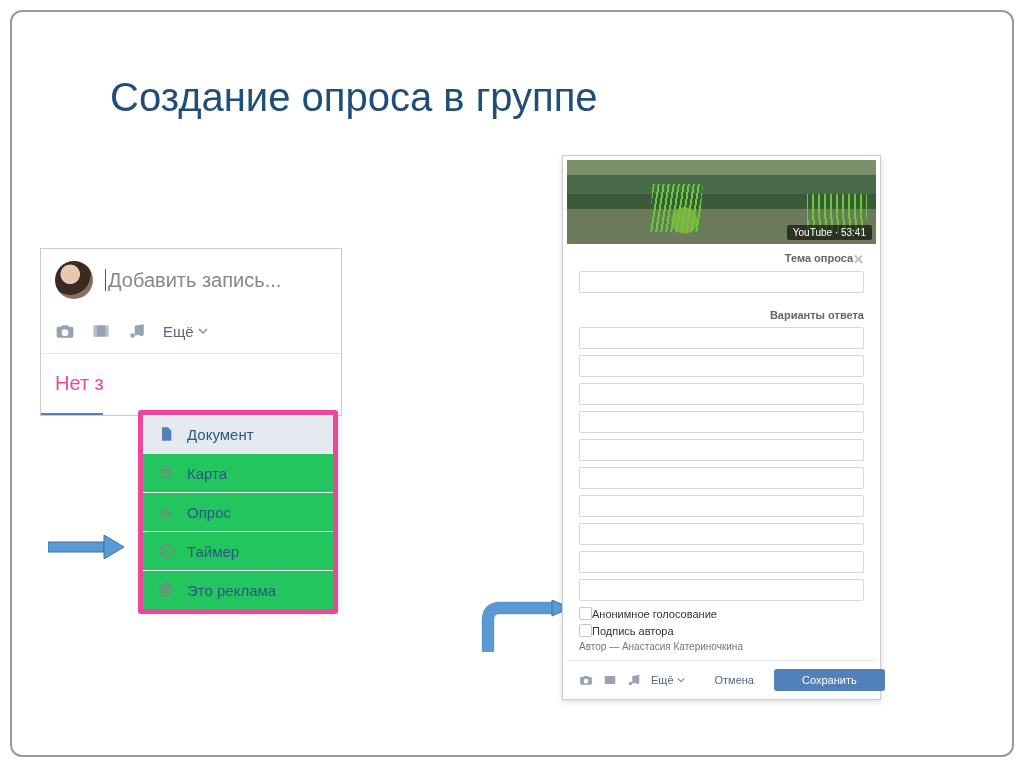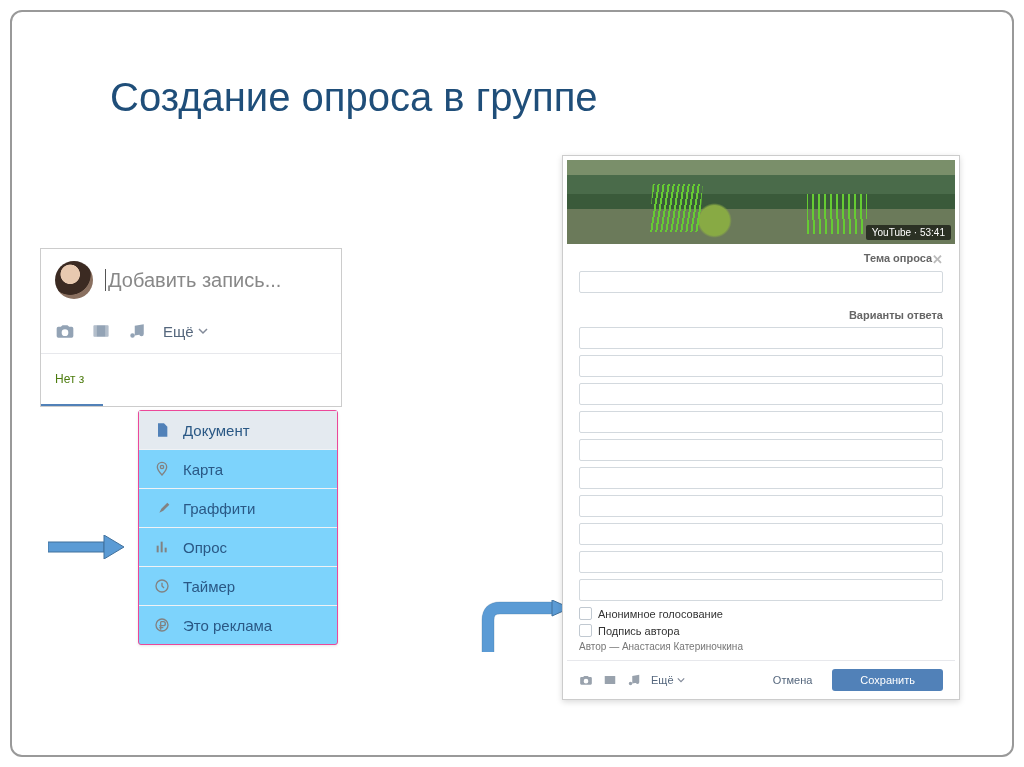--- a/index.html
+++ b/index.html
@@ -71,35 +71,35 @@
     color: #55677d;
     font-size: 15px;
     font-weight: 500;
     display: inline-flex;
     align-items: center;
     gap: 4px;
     cursor: pointer;
   }
   .no-entries {
     padding: 18px 14px;
-    font-size: 12px;
-    color: #4d7c0f;
+    font-size: 20px;
+    color: #ec4899;
     border-bottom: 2px solid #5181b8;
     width: 62px;
     white-space: nowrap;
   }
 
   
   .dropdown {
     position: absolute;
     left: 138px;
     top: 410px;
     width: 200px;
-    background: #7dd3fc;
-    border: 1px solid #ec4899;
+    background: #22c55e;
+    border: 5px solid #ec4899;
     border-radius: 3px;
     box-shadow: 0 1px 3px rgba(0,0,0,0.1);
     z-index: 5;
   }
   .dd-item {
     display: flex;
     align-items: center;
     gap: 12px;
     padding: 10px 14px;
     font-size: 15px;
@@ -130,21 +130,21 @@
     top: 600px;
     width: 90px;
     height: 60px;
   }
 
   
   .right-panel {
     position: absolute;
     left: 562px;
     top: 155px;
-    width: 398px;
+    width: 319px;
     background: #fff;
     border: 1px solid #ccc;
     padding: 4px 4px 0;
     box-shadow: 0 2px 6px rgba(0,0,0,0.15);
   }
   .video-thumb {
     width: 100%;
     height: 84px;
     background:
       radial-gradient(circle at 38% 72%, #8a4 0 6%, transparent 7%),
@@ -191,21 +191,21 @@
     border-radius: 2px;
     margin-bottom: 6px;
     background: #fff;
   }
   .answers {
     margin-top: 6px;
   }
   .check-row {
     display: flex;
     align-items: center;
-    gap: 6px;
+    gap: 0;
     font-size: 11px;
     color: #333;
     margin: 4px 0;
   }
   .chk {
     width: 13px; height: 13px;
     border: 1px solid #c1c9d1;
     border-radius: 2px;
     background: #fff;
   }
@@ -288,28 +288,20 @@
     <span>Документ</span>
   </div>
   <div class="dd-item">
     <span class="dd-icon">
       <svg viewBox="0 0 24 24" width="16" height="16" fill="none" stroke="currentColor" stroke-width="2">
           <path d="M12 21s-7-7.5-7-12a7 7 0 1114 0c0 4.5-7 12-7 12z"></path>
           <circle cx="12" cy="9" r="2.5"></circle>
         </svg>
     </span>
     <span>Карта</span>
-  </div>
-  <div class="dd-item">
-    <span class="dd-icon">
-      <svg viewBox="0 0 24 24" width="16" height="16" fill="currentColor">
-          <path d="M20 4l-9 9-3 6 6-3 9-9-3-3z"></path>
-        </svg>
-    </span>
-    <span>Граффити</span>
   </div>
   <div class="dd-item">
     <span class="dd-icon">
       <svg viewBox="0 0 24 24" width="16" height="16" fill="currentColor">
           <rect x="4" y="10" width="3" height="10"></rect>
           <rect x="10" y="4" width="3" height="16"></rect>
           <rect x="16" y="13" width="3" height="7"></rect>
         </svg>
     </span>
     <span>Опрос</span>

